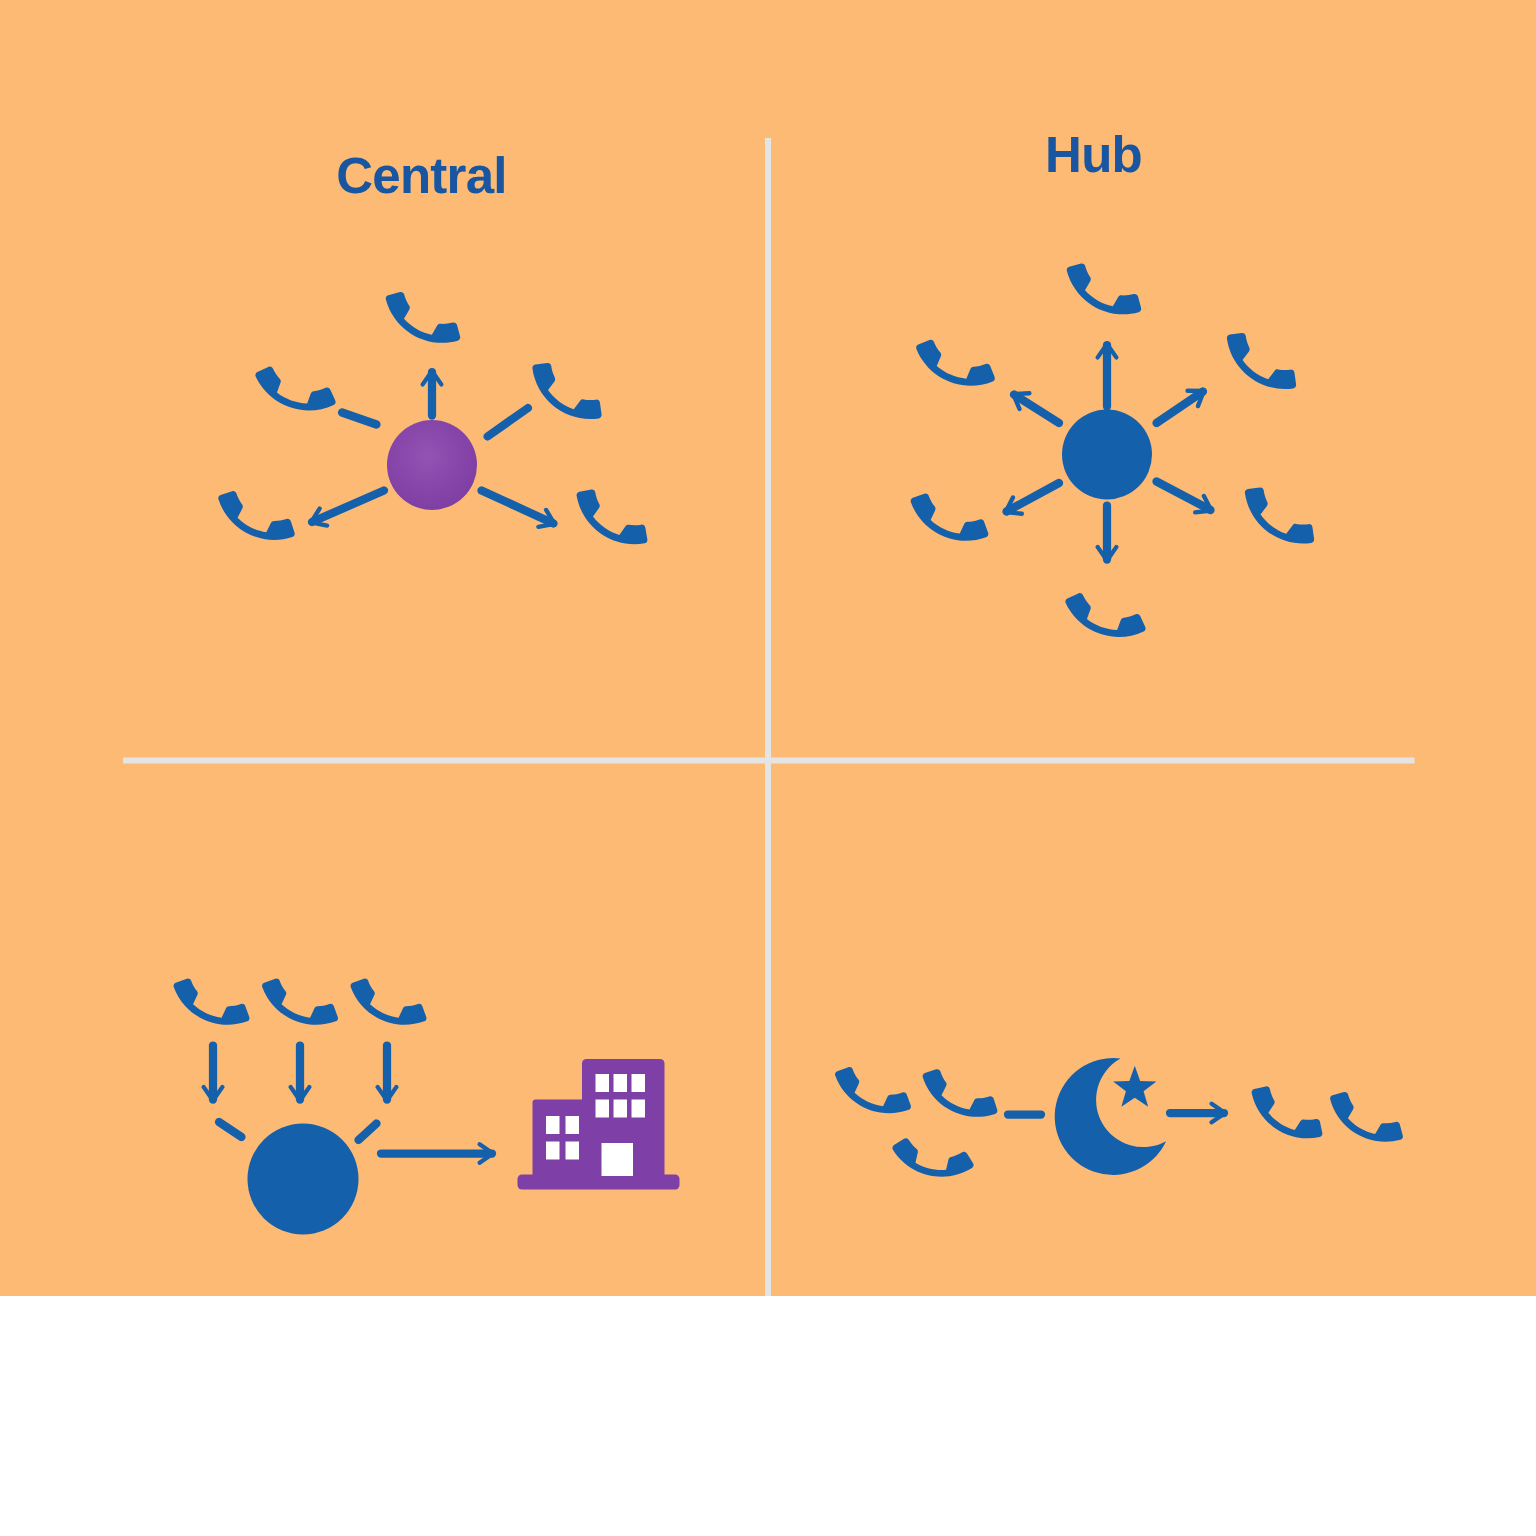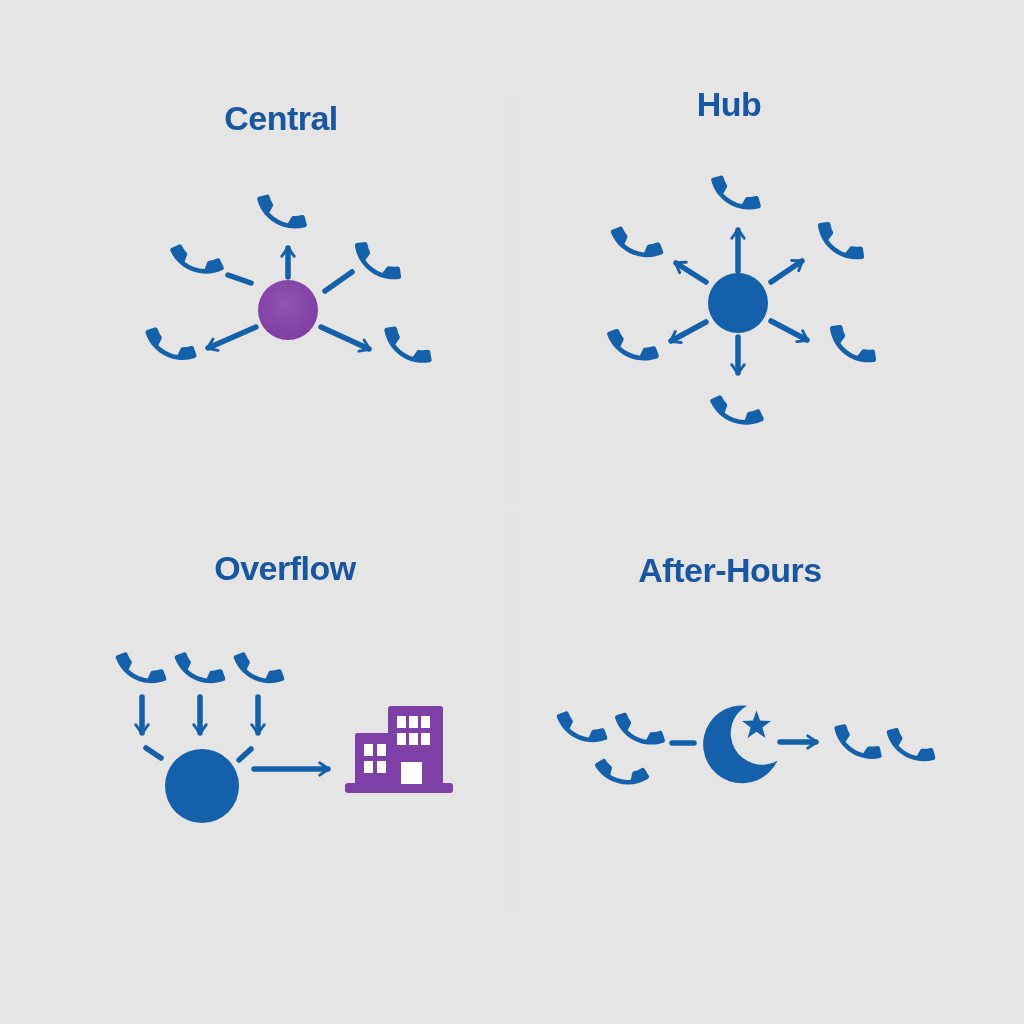--- a/index.html
+++ b/index.html
@@ -1,17 +1,17 @@
 <!DOCTYPE html>
 <html><head>
 <meta charset="utf-8">
 <style>
   html,body{margin:0;padding:0;background:#ffffff;}
   body{width:1024px;height:1024px;font-family:"Liberation Sans",sans-serif;}
-  .canvas{position:relative;width:1024px;height:1024px;background:#e5e5e5;overflow:hidden;text-align:right;}
+  .canvas{position:relative;width:1024px;height:864px;background:#fdba74;overflow:hidden;text-align:right;}
   .art{position:absolute;left:0;top:0;width:1024px;height:1024px;display:block;}
   .qtitle{
     position:absolute;
     transform:translate(-50%,-50%);
     font-size:34px;
     font-weight:700;
     color:#1856a2;
     white-space:nowrap;
     letter-spacing:-0.5px;
   }
@@ -22,22 +22,20 @@
   .plainline{stroke:#1560ab;stroke-width:5.5;stroke-linecap:round;fill:none;}
   .divider{stroke:#e4e4e4;stroke-width:4;fill:none;}
 </style>
 </head>
 <body>
 
 <div class="canvas">
 
   <div class="qtitle" style="left:281px;top:118px;">Central</div>
   <div class="qtitle" style="left:729px;top:104px;">Hub</div>
-  <div class="qtitle" style="left:285px;top:568px;">Overflow</div>
-  <div class="qtitle" style="left:730px;top:570px;">After-Hours</div>
 
   <svg class="art" viewBox="0 0 1024 1024">
     <defs>
 
       <path id="phone-shape" d="M6.62 10.79c1.44 2.83 3.76 5.14 6.59 6.59l2.2-2.2c.27-.27.67-.36 1.02-.24 1.12.37 2.33.57 3.57.57.55 0 1 .45 1 1V20c0 .55-.45 1-1 1-9.39 0-17-7.61-17-17 0-.55.45-1 1-1h3.5c.55 0 1 .45 1 1 0 1.25.2 2.45.57 3.57.11.35.03.74-.25 1.02l-2.2 2.2z"></path>
 
       <marker id="arw" viewBox="0 0 12 12" refX="8.5" refY="6" markerWidth="3" markerHeight="3" orient="auto" markerUnits="strokeWidth">
         <path d="M2.5,1.5 L9,6 L2.5,10.5" fill="none" stroke="#1560ab" stroke-width="2.1" stroke-linecap="round" stroke-linejoin="round"></path>
       </marker>
       <radialGradient id="purpleGrad" cx="45%" cy="40%" r="65%">

